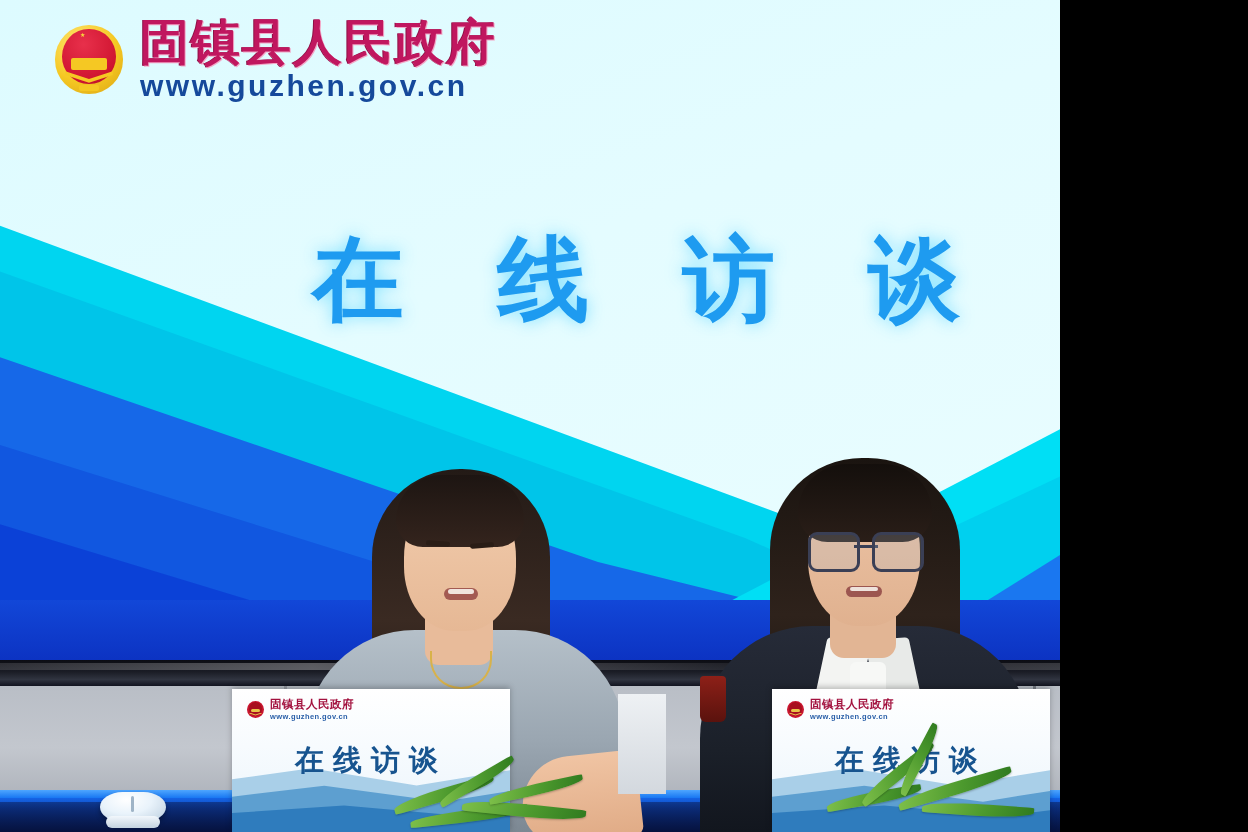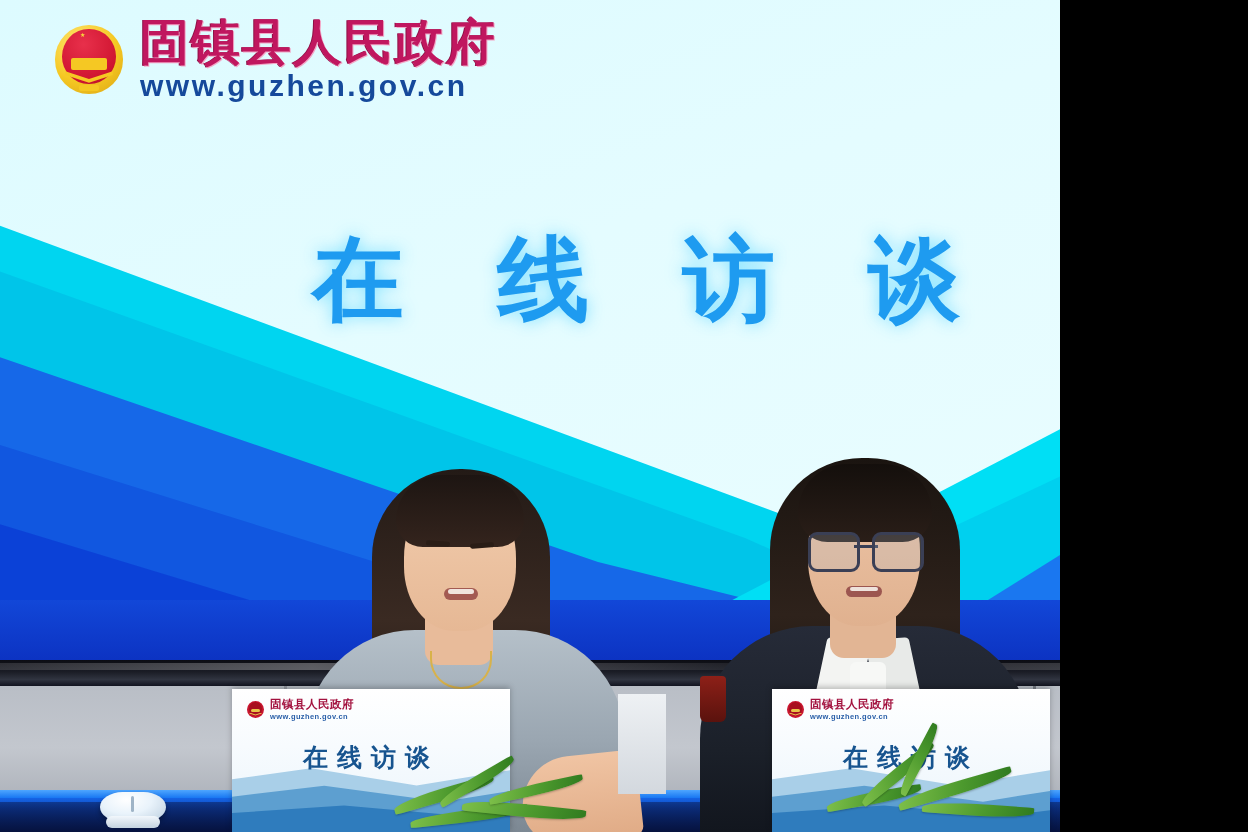--- a/index.html
+++ b/index.html
@@ -183,21 +183,21 @@
   .nameplate .wave2{position:absolute;left:-20px;bottom:0;width:330px;height:66px;
       background:#5d9fd0;clip-path:polygon(0% 50%, 34% 30%, 70% 54%, 100% 30%, 100% 100%, 0% 100%);}
   .nameplate .wave3{position:absolute;left:-20px;bottom:0;width:330px;height:40px;
       background:#2f7cbd;clip-path:polygon(0% 56%, 40% 34%, 76% 60%, 100% 36%, 100% 100%, 0% 100%);}
   .np-logo{position:absolute;left:14px;top:10px;display:flex;align-items:center;gap:5px;}
   .np-emblem{position:relative;width:19px;height:19px;flex:0 0 auto;}
   .np-text{display:flex;flex-direction:column;line-height:1;}
   .np-cn{font-size:11.5px;font-weight:bold;color:#a3123f;letter-spacing:.5px;white-space:nowrap;}
   .np-url{font-size:7.5px;font-weight:bold;color:#2a5fa8;letter-spacing:.4px;margin-top:2px;white-space:nowrap;}
   .np-title{position:absolute;left:0;top:52px;width:278px;text-align:center;
-      font-size:25px;font-weight:bold;color:#17548f;letter-spacing:9px;}
+      font-size:29px;font-weight:bold;color:#17548f;letter-spacing:9px;}
   #nameplate-left{left:232px;top:689px;}
   #nameplate-right{left:772px;top:689px;}
 
   
   .plant{position:absolute;}
   .leaf{position:absolute;background:linear-gradient(110deg,#7fc04a 0%,#4d9a2e 55%,#2f7a1f 100%);
       border-radius:60% 6% 60% 6%;box-shadow:0 1px 2px rgba(0,0,0,.25);}
   #plant-left{left:392px;top:758px;width:200px;height:74px;}
   #plant-right{left:826px;top:748px;width:210px;height:84px;}
 

